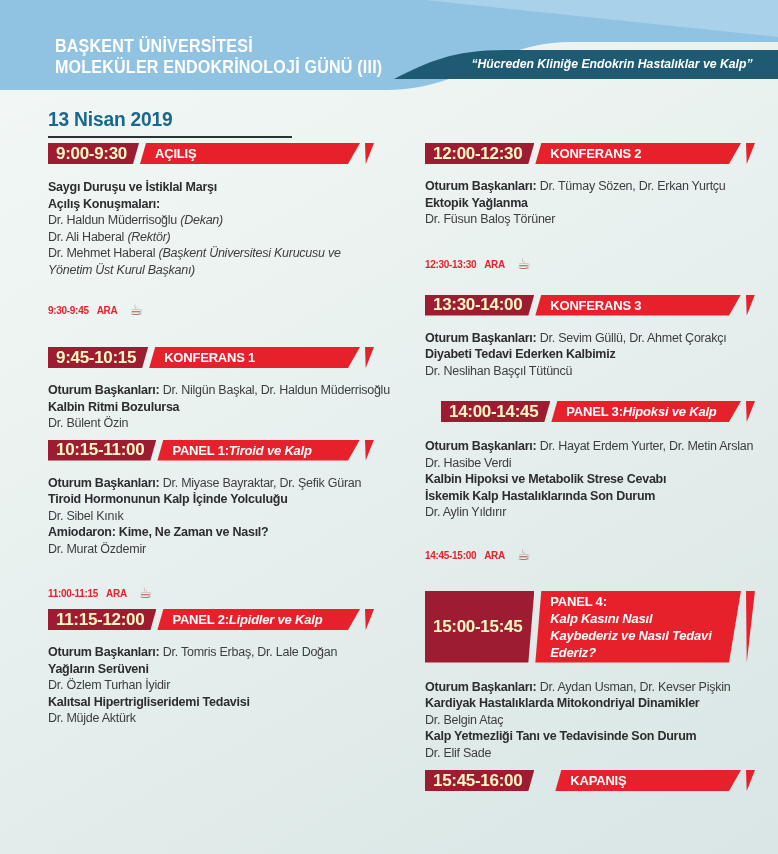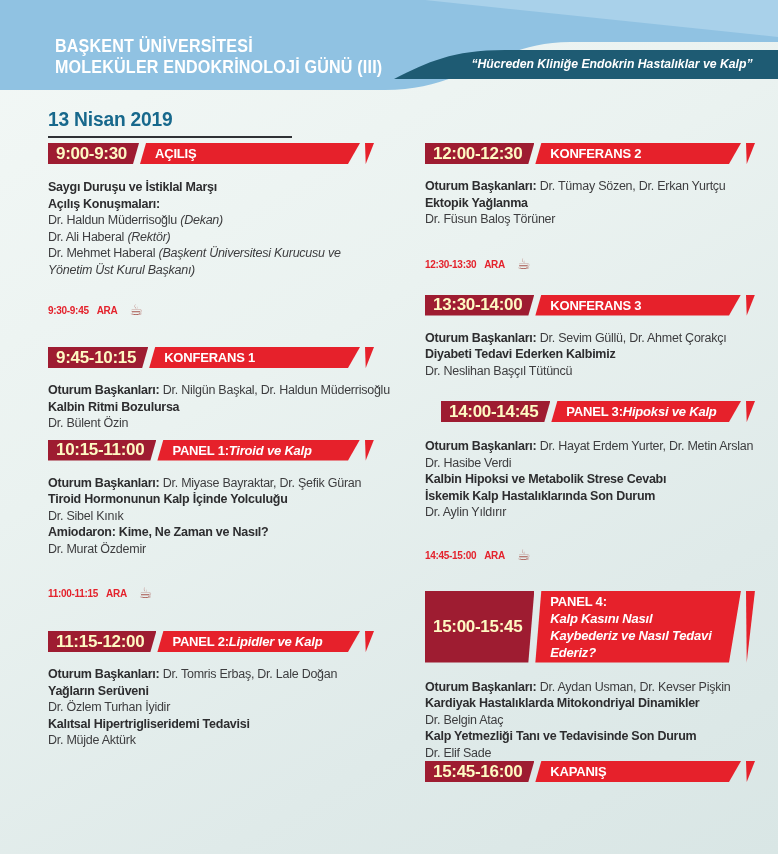--- a/index.html
+++ b/index.html
@@ -147,21 +147,21 @@
       <div class="line"><span class="b">Amiodaron: Kime, Ne Zaman ve Nasıl?</span><span></span></div>
       <div class="line"><span class="b"></span><span>Dr. Murat Özdemir</span></div>
     </div>
 
     <div class="break-row" style="margin-top:26px;">
       <span class="brk-time">11:00-11:15</span>
       <span class="brk-label">ARA</span>
       <span class="cup">☕</span>
     </div>
 
-    <div class="banner" style="margin-top:28px;">
+    <div class="banner" style="margin-top:6px;">
       <div class="seg-time">11:15-12:00</div>
       <div class="seg-label">
           <span>PANEL 2: </span>
           <span class="topic">Lipidler ve Kalp</span>
         </div>
       <div class="tip"></div>
     </div>
 
     <div class="content" style="margin-top:14px;">
       <div class="line nw"><span class="b">Oturum Başkanları:</span><span> Dr. Tomris Erbaş, Dr. Lale Doğan</span></div>
@@ -244,21 +244,21 @@
     </div>
 
     <div class="content" style="margin-top:16px;">
       <div class="line nw"><span class="b">Oturum Başkanları:</span><span> Dr. Aydan Usman, Dr. Kevser Pişkin</span></div>
       <div class="line"><span class="b">Kardiyak Hastalıklarda Mitokondriyal Dinamikler</span><span></span></div>
       <div class="line"><span class="b"></span><span>Dr. Belgin Ataç</span></div>
       <div class="line"><span class="b">Kalp Yetmezliği Tanı ve Tedavisinde Son Durum</span><span></span></div>
       <div class="line"><span class="b"></span><span>Dr. Elif Sade</span></div>
     </div>
 
-    <div class="banner" style="margin-top:0;">
+    <div class="banner" style="margin-top:9px;gap:20px;">
       <div class="seg-time">15:45-16:00</div>
       <div class="seg-label">
           <span>KAPANIŞ</span>
           <span class="topic"></span>
         </div>
       <div class="tip"></div>
     </div>
 
   </div>
 

